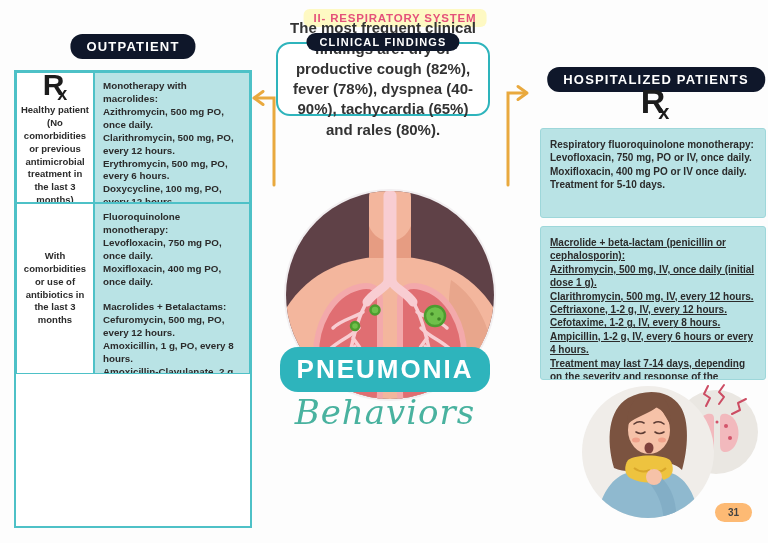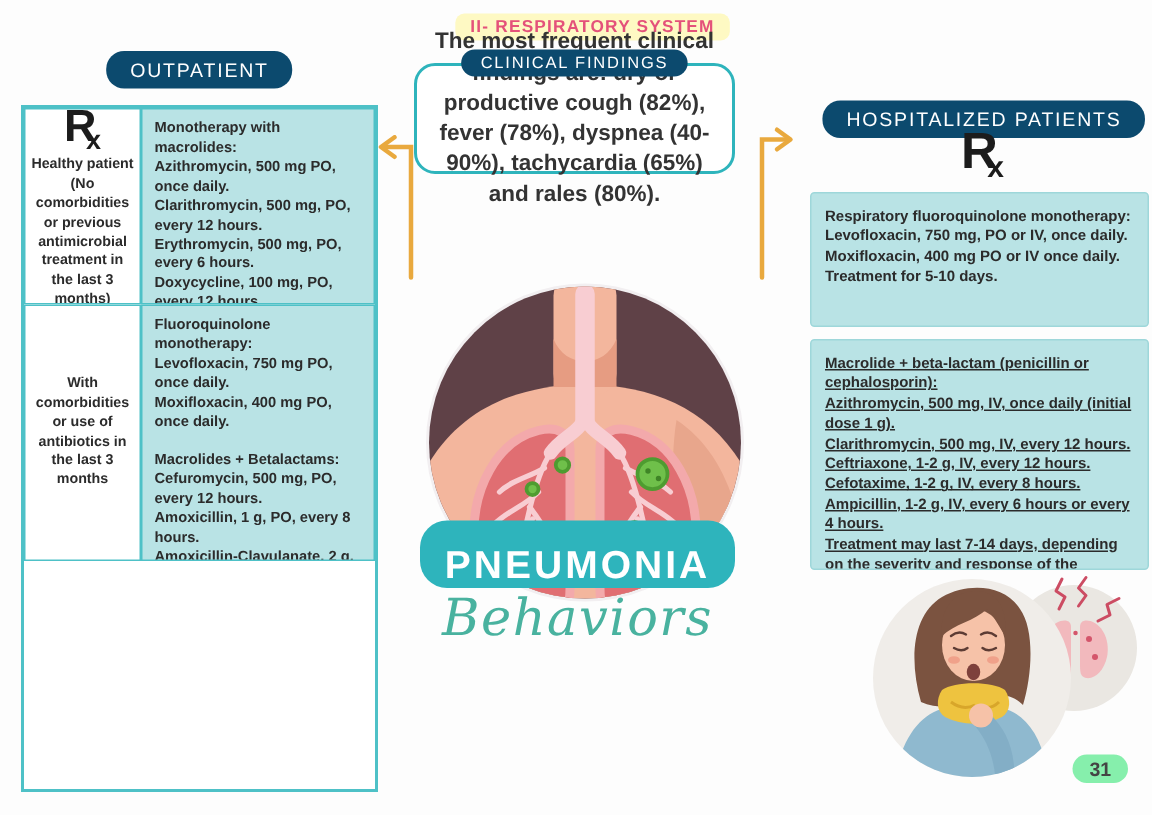--- a/index.html
+++ b/index.html
@@ -7,22 +7,22 @@
     width:768px;height:543px;position:relative;overflow:hidden;
     background:#fdfdfd;
     font-family:"Liberation Sans", sans-serif;
     color:#2b2b2b;
   }
   .abs{position:absolute;}
 
   
   .pill{
     display:inline-block;border-radius:12px;padding:5px 16px;
-    font-weight:400;letter-spacing:1.2px;font-size:13px;color:#fff;
-    background:#0c4a6e;white-space:nowrap;
+    font-weight:700;letter-spacing:1.2px;font-size:13px;color:#fff;
+    background:#0f172a;white-space:nowrap;
   }
   .pill.small{font-size:11px;padding:3px 13px;border-radius:10px;}
   .system-badge{
     background:#fef9c3;color:#e4517a;font-weight:700;font-size:11.5px;
     letter-spacing:.8px;border-radius:6px;padding:3px 10px;white-space:nowrap;
   }
 
   
   .findings-box{
     left:276px;top:42px;width:214px;height:74px;
@@ -61,33 +61,33 @@
   .tealbox{
     left:540px;width:226px;background:#b9e3e5;border:1px solid #9ed7da;
     border-radius:3px;box-sizing:border-box;padding:9px 9px;
     font-size:10px;font-weight:700;line-height:1.34;white-space:pre-line;
     overflow:hidden;
   }
 
   
   .pneu-badge{
     left:280px;top:347px;width:210px;height:45px;background:#2eb4bc;
-    border-radius:18px;display:flex;align-items:flex-end;justify-content:center;
+    border-radius:18px;display:flex;align-items:center;justify-content:center;
     color:#fff;font-size:26px;font-weight:800;letter-spacing:2px;
   }
   .behaviors{
     left:385px;top:392px;transform:translateX(-50%);
     font-family:"DejaVu Serif", serif;font-style:italic;font-weight:400;
     font-size:34px;color:#49b29f;letter-spacing:1px;
   }
 
   .page-pill{
-    left:715px;top:503px;width:37px;height:19px;background:#86efac;
+    left:715px;top:503px;width:37px;height:19px;background:#fdba74;
     border-radius:10px;display:flex;align-items:center;justify-content:center;
-    font-size:13px;font-weight:700;color:#444;
+    font-size:10px;font-weight:700;color:#444;
   }
   .centered{transform:translateX(-50%);}
 </style>
 </head>
 <body>
 
 <div class="abs centered" style="left:395px;top:8px;">
   <span class="system-badge">II- RESPIRATORY SYSTEM</span>
 </div>
 

